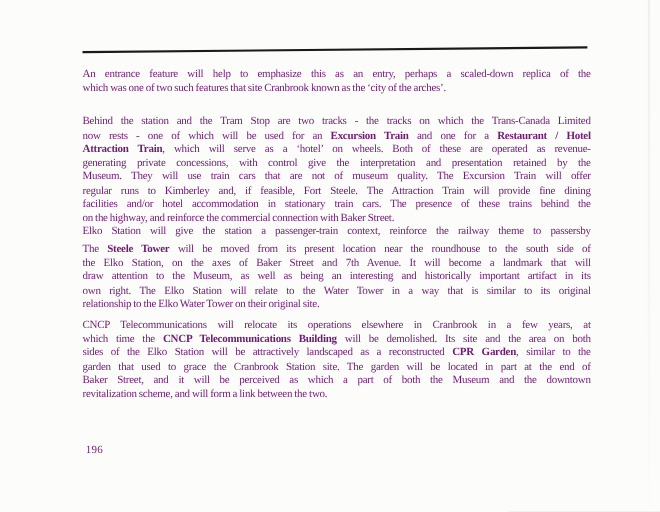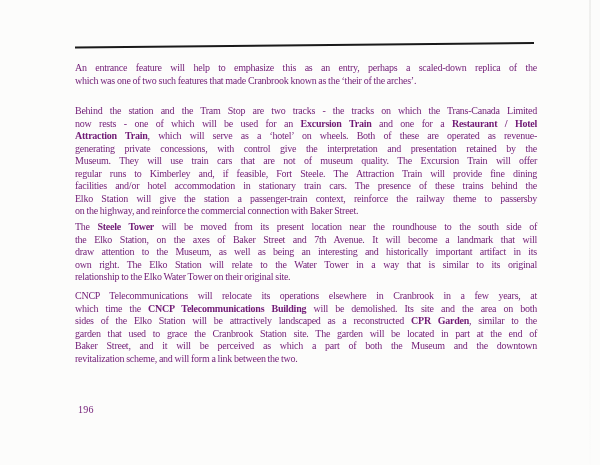--- a/index.html
+++ b/index.html
@@ -62,32 +62,32 @@
   }
 </style>
 </head>
 <body>
 
 <div class="page">
   <div class="rule"></div>
 
   <div class="para p1">
       <div class="line">An entrance feature will help to emphasize this as an entry, perhaps a scaled-down replica of the</div>
-      <div class="line last">which was one of two such features that made Cranbrook known as the ‘their of the arches’.</div>
+      <div class="line last">which was one of two such features that site Cranbrook known as the ‘city of the arches’.</div>
     </div>
   <div class="para p2">
       <div class="line">Behind the station and the Tram Stop are two tracks - the tracks on which the Trans-Canada Limited</div>
       <div class="line">now rests - one of which will be used for an <b>Excursion Train</b> and one for a <b>Restaurant / Hotel</b></div>
       <div class="line"><b>Attraction Train</b>, which will serve as a ‘hotel’ on wheels. Both of these are operated as revenue-</div>
       <div class="line">generating private concessions, with control give the interpretation and presentation retained by the</div>
       <div class="line">Museum. They will use train cars that are not of museum quality. The Excursion Train will offer</div>
       <div class="line">regular runs to Kimberley and, if feasible, Fort Steele. The Attraction Train will provide fine dining</div>
       <div class="line">facilities and/or hotel accommodation in stationary train cars. The presence of these trains behind the</div>
+      <div class="line last">on the highway, and reinforce the commercial connection with Baker Street.</div>
       <div class="line">Elko Station will give the station a passenger-train context, reinforce the railway theme to passersby</div>
-      <div class="line last">on the highway, and reinforce the commercial connection with Baker Street.</div>
     </div>
   <div class="para p3">
       <div class="line">The <b>Steele Tower</b> will be moved from its present location near the roundhouse to the south side of</div>
       <div class="line">the Elko Station, on the axes of Baker Street and 7th Avenue. It will become a landmark that will</div>
       <div class="line">draw attention to the Museum, as well as being an interesting and historically important artifact in its</div>
       <div class="line">own right. The Elko Station will relate to the Water Tower in a way that is similar to its original</div>
       <div class="line last">relationship to the Elko Water Tower on their original site.</div>
     </div>
   <div class="para p4">
       <div class="line">CNCP Telecommunications will relocate its operations elsewhere in Cranbrook in a few years, at</div>

